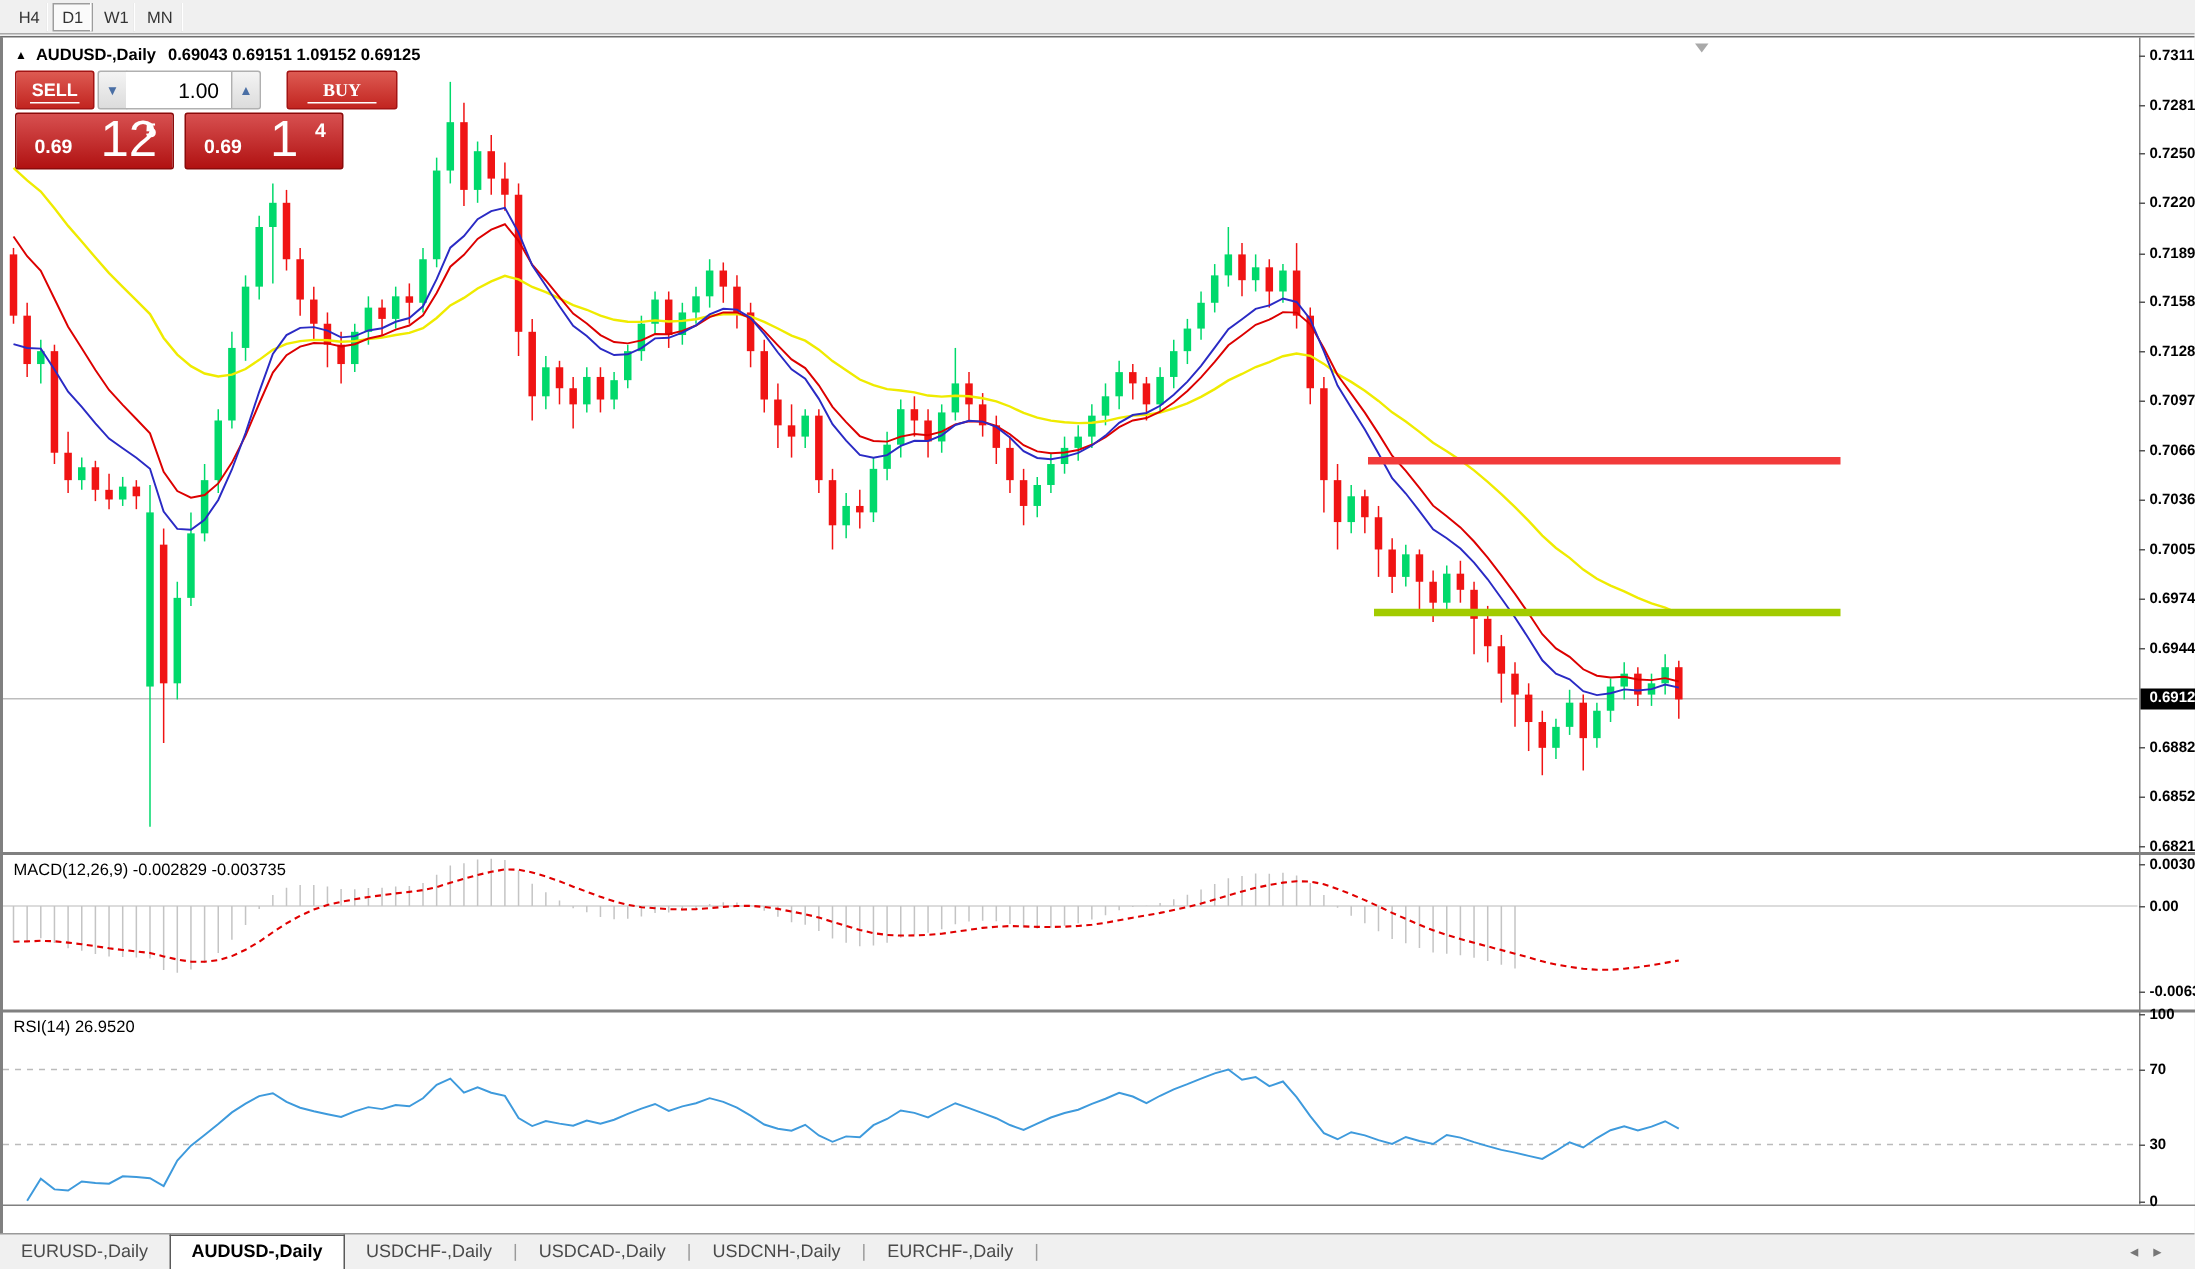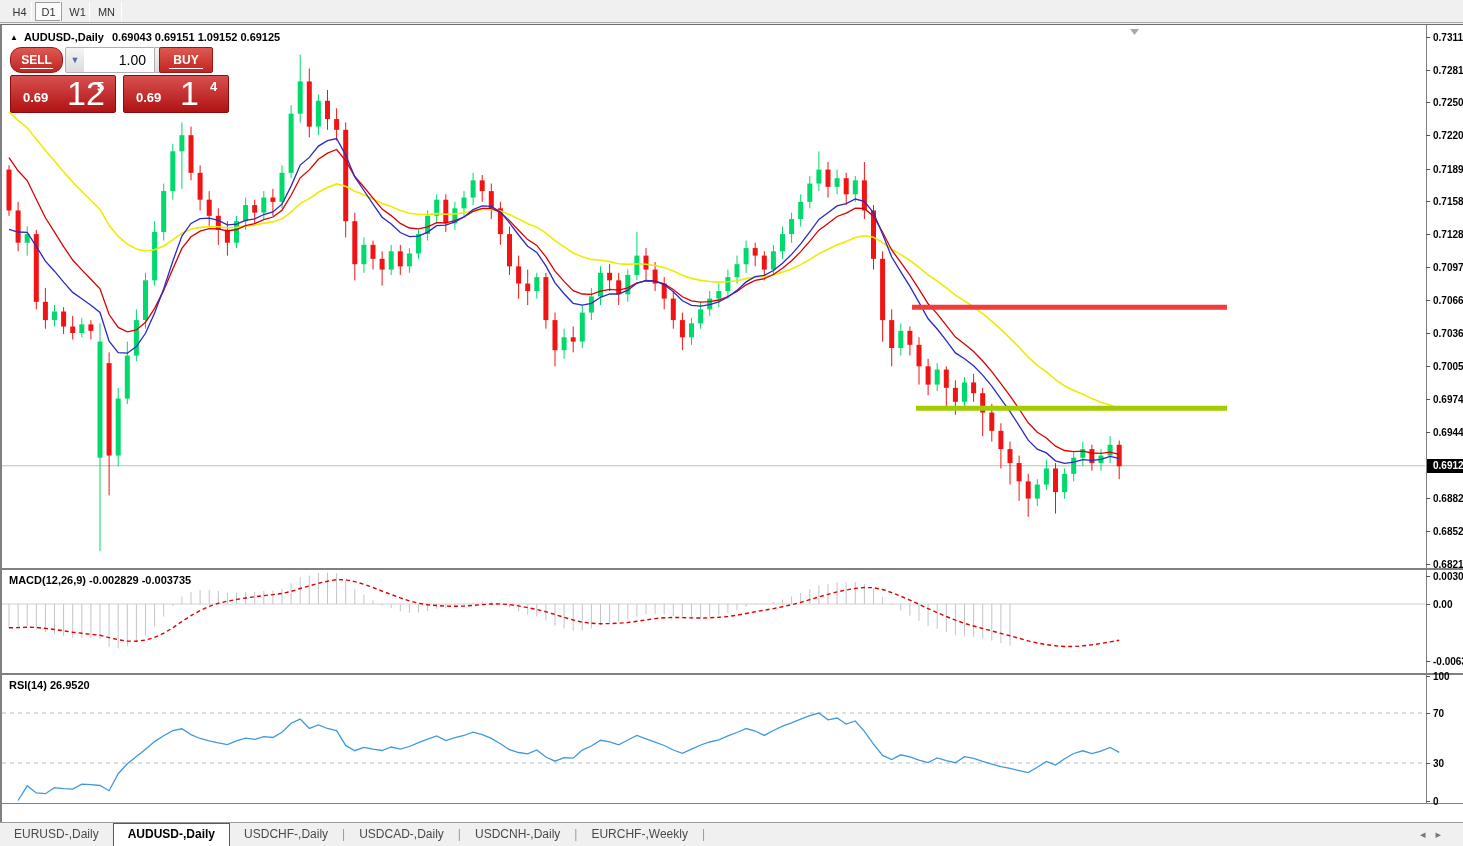--- a/index.html
+++ b/index.html
@@ -21,38 +21,38 @@
               background:#fff; border-top:1px solid #6e6e6e; border-left:2px solid #808080; }
   .hsep { position:absolute; left:0; width:1463px; height:2px; background:#808080; }
   #vaxis-line { position:absolute; left:1424px; top:0; width:1px; height:778px; background:#808080; }
 
   svg { position:absolute; left:0; }
   #main-svg { top:1px; }
   #macd-svg { top:545px; }
   #rsi-svg  { top:650px; }
 
   
-  .panel-label { position:absolute; left:7px; font-size:11px; font-weight:700;
+  .panel-label { position:absolute; left:7px; font-size:11px; font-weight:400;
                  color:#000; background:transparent; white-space:nowrap; }
 
   
   #chart-title { position:absolute; left:8px; top:6px; font-size:11px; font-weight:700;
                  color:#000; white-space:nowrap; }
   #chart-title .arrow { font-size:8px; vertical-align:1px; margin-right:6px; }
   #chart-title .vals { margin-left:8px; font-weight:700; }
 
   
   #trade-panel { position:absolute; left:8px; top:22px; width:220px; }
   #trade-row1 { position:relative; height:27px; }
   .oc-btn { position:absolute; top:0; height:26px; color:#fff; font-size:12px; font-weight:700;
             text-align:center; line-height:24px; background:linear-gradient(#dd5a52,#c22520);
             border:1px solid #a31414; border-radius:2px; }
   .oc-btn .ul { position:absolute; left:18%; right:18%; bottom:3px; height:1px; background:#fff; }
-  #sell-btn { left:0; width:53px;border-radius:11px; }
-  #buy-btn  { left:149px; width:54px; }
+  #sell-btn { left:0; width:53px; }
+  #buy-btn  { left:181px; width:74px;font-family:Liberation Serif, serif; }
   .spin-btn { position:absolute; top:0; width:20px; height:26px; background:linear-gradient(#f4f4f4,#dcdcdc);
               border:1px solid #b0b0b0; color:#4a6fa5; font-size:9px; line-height:24px; text-align:center; }
   #spin-down { left:55px; border-radius:2px 0 0 2px; }
   #spin-up   { left:144px; border-radius:0 2px 2px 0; }
   #lot-input { position:absolute; left:74px; top:0; width:70px; height:26px; border:1px solid #b0b0b0;
                border-left:none; border-right:none; font-size:14px; text-align:right; padding-right:8px;
                color:#000; background:#fff; font-family:"Liberation Sans",sans-serif; }
   .price-btn { position:absolute; top:28px; height:38px; width:106px; color:#fff;
                background:linear-gradient(#d75050,#b11212); border:1px solid #8b0b0b; border-radius:2px; }
   #sell-price { left:0; }
@@ -591,15 +591,15 @@
     <div class="axtick" style="top: 650.5px;"></div>
     <div class="axlabel" style="top: 682px;">70</div>
     <div class="axtick" style="top: 688px;"></div>
     <div class="axlabel" style="top: 732px;">30</div>
     <div class="axtick" style="top: 738px;"></div>
     <div class="axlabel" style="top: 769.5px;">0</div>
     <div class="axtick" style="top: 775.5px;"></div>
   </div>
 
 <div id="tabbar">
-  <span class="tab">EURUSD-,Daily</span><span class="tab active">AUDUSD-,Daily</span><span class="tab">USDCHF-,Daily</span><span class="tabsep">|</span><span class="tab">USDCAD-,Daily</span><span class="tabsep">|</span><span class="tab">USDCNH-,Daily</span><span class="tabsep">|</span><span class="tab">EURCHF-,Weekly</span><span class="tabsep">|</span>
+  <span class="tab">EURUSD-,Daily</span><span class="tab active">AUDUSD-,Daily</span><span class="tab">USDCHF-,Daily</span><span class="tabsep">|</span><span class="tab">USDCAD-,Daily</span><span class="tabsep">|</span><span class="tab">USDCNH-,Daily</span><span class="tabsep">|</span><span class="tab">EURCHF-,Daily</span><span class="tabsep">|</span>
   <span id="tab-scroll"><span>◂</span><span>▸</span></span>
 </div>
 
 </body></html>

